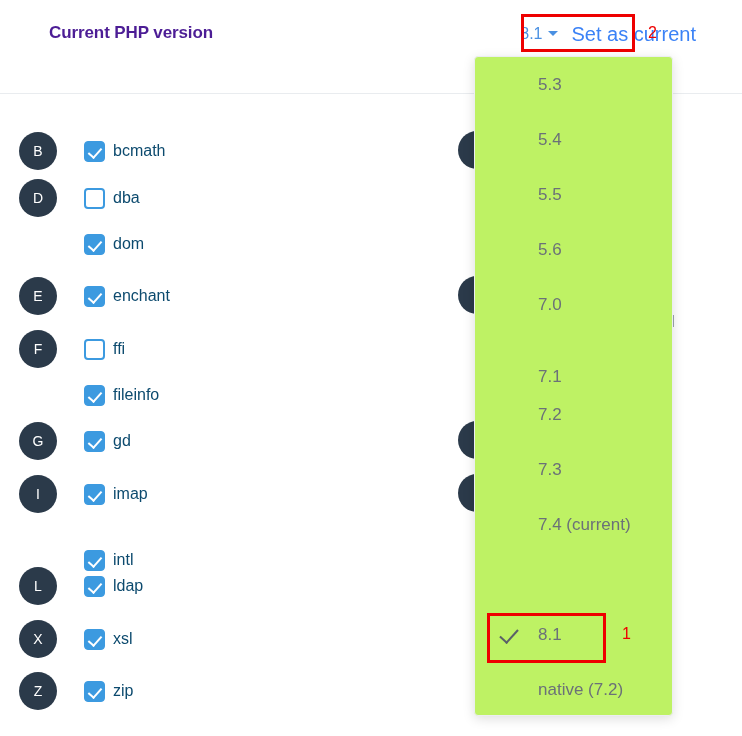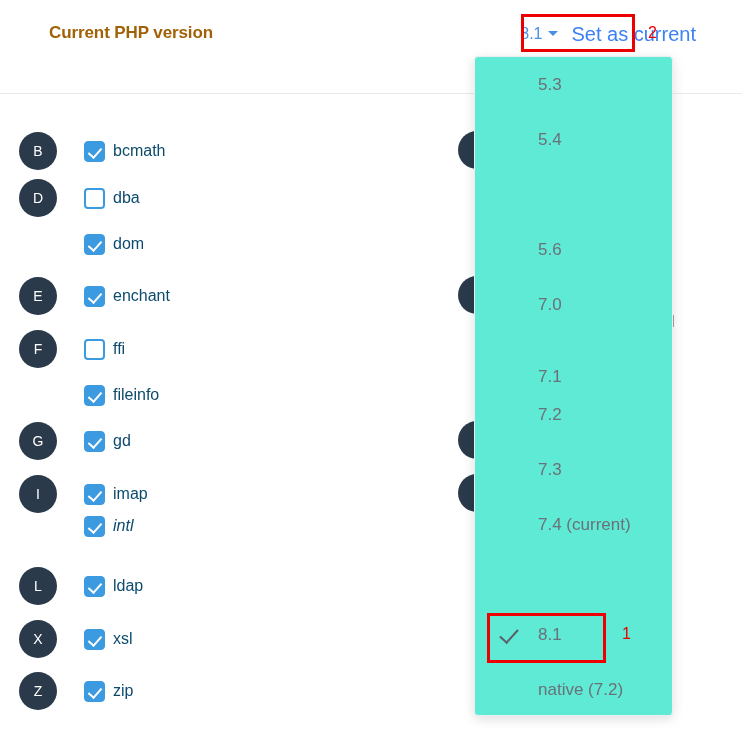--- a/index.html
+++ b/index.html
@@ -23,21 +23,21 @@
     height: 94px;
     box-sizing: border-box;
     border-bottom: 1px solid #e9ecef;
   }
   .panel-title {
     position: absolute;
     left: 49px;
     top: 23px;
     font-size: 17px;
     font-weight: bold;
-    color: #a16207;
+    color: #4c1d95;
     letter-spacing: -0.1px;
     white-space: nowrap;
   }
   .header-actions {
     position: absolute;
     right: 42px;
     top: 22px;
     display: flex;
     align-items: center;
     height: 24px;
@@ -169,21 +169,21 @@
     white-space: nowrap;
   }
 
   
   .dropdown {
     position: absolute;
     left: 474px;
     top: 56px;
     width: 199px;
     height: 660px;
-    background: #5eead4;
+    background: #bef264;
     border: 1px solid #eceef0;
     border-radius: 4px;
     box-shadow: 0 3px 12px rgba(0,0,0,0.13);
     box-sizing: border-box;
     z-index: 50;
     overflow: hidden;
   }
   .dd-item {
     position: absolute;
     left: 0;
@@ -280,21 +280,21 @@
     <div class="ext-row" style="top: 327px; width: 460px;">
       <div class="avatar">G</div>
       <div class="chk on"></div>
       <div class="ext-name">gd</div>
     </div>
     <div class="ext-row" style="top: 380px; width: 460px;">
       <div class="avatar">I</div>
       <div class="chk on"></div>
       <div class="ext-name">imap</div>
     </div>
-    <div class="ext-row" style="top: 412px; width: 460px; font-style: italic;">
+    <div class="ext-row" style="top: 446px; width: 460px;">
       <div class="chk on"></div>
       <div class="ext-name">intl</div>
     </div>
     <div class="ext-row" style="top: 472px; width: 460px;">
       <div class="avatar">L</div>
       <div class="chk on"></div>
       <div class="ext-name">ldap</div>
     </div>
     <div class="ext-row" style="top: 525px; width: 460px;">
       <div class="avatar">X</div>
@@ -316,20 +316,23 @@
   </div>
 <div class="right-text-frag">l</div>
 
 <div class="dropdown">
     <div class="dd-item" style="top: 0px;">
       <span class="dd-label">5.3</span>
     </div>
     <div class="dd-item" style="top: 55px;">
       <span class="dd-label">5.4</span>
     </div>
+    <div class="dd-item" style="top: 110px;">
+      <span class="dd-label">5.5</span>
+    </div>
     <div class="dd-item" style="top: 165px; text-align: right;">
       <span class="dd-label">5.6</span>
     </div>
     <div class="dd-item" style="top: 220px; text-align: right;">
       <span class="dd-label">7.0</span>
     </div>
     <div class="dd-item" style="top: 292px;">
       <span class="dd-label">7.1</span>
     </div>
     <div class="dd-item" style="top: 330px;">

